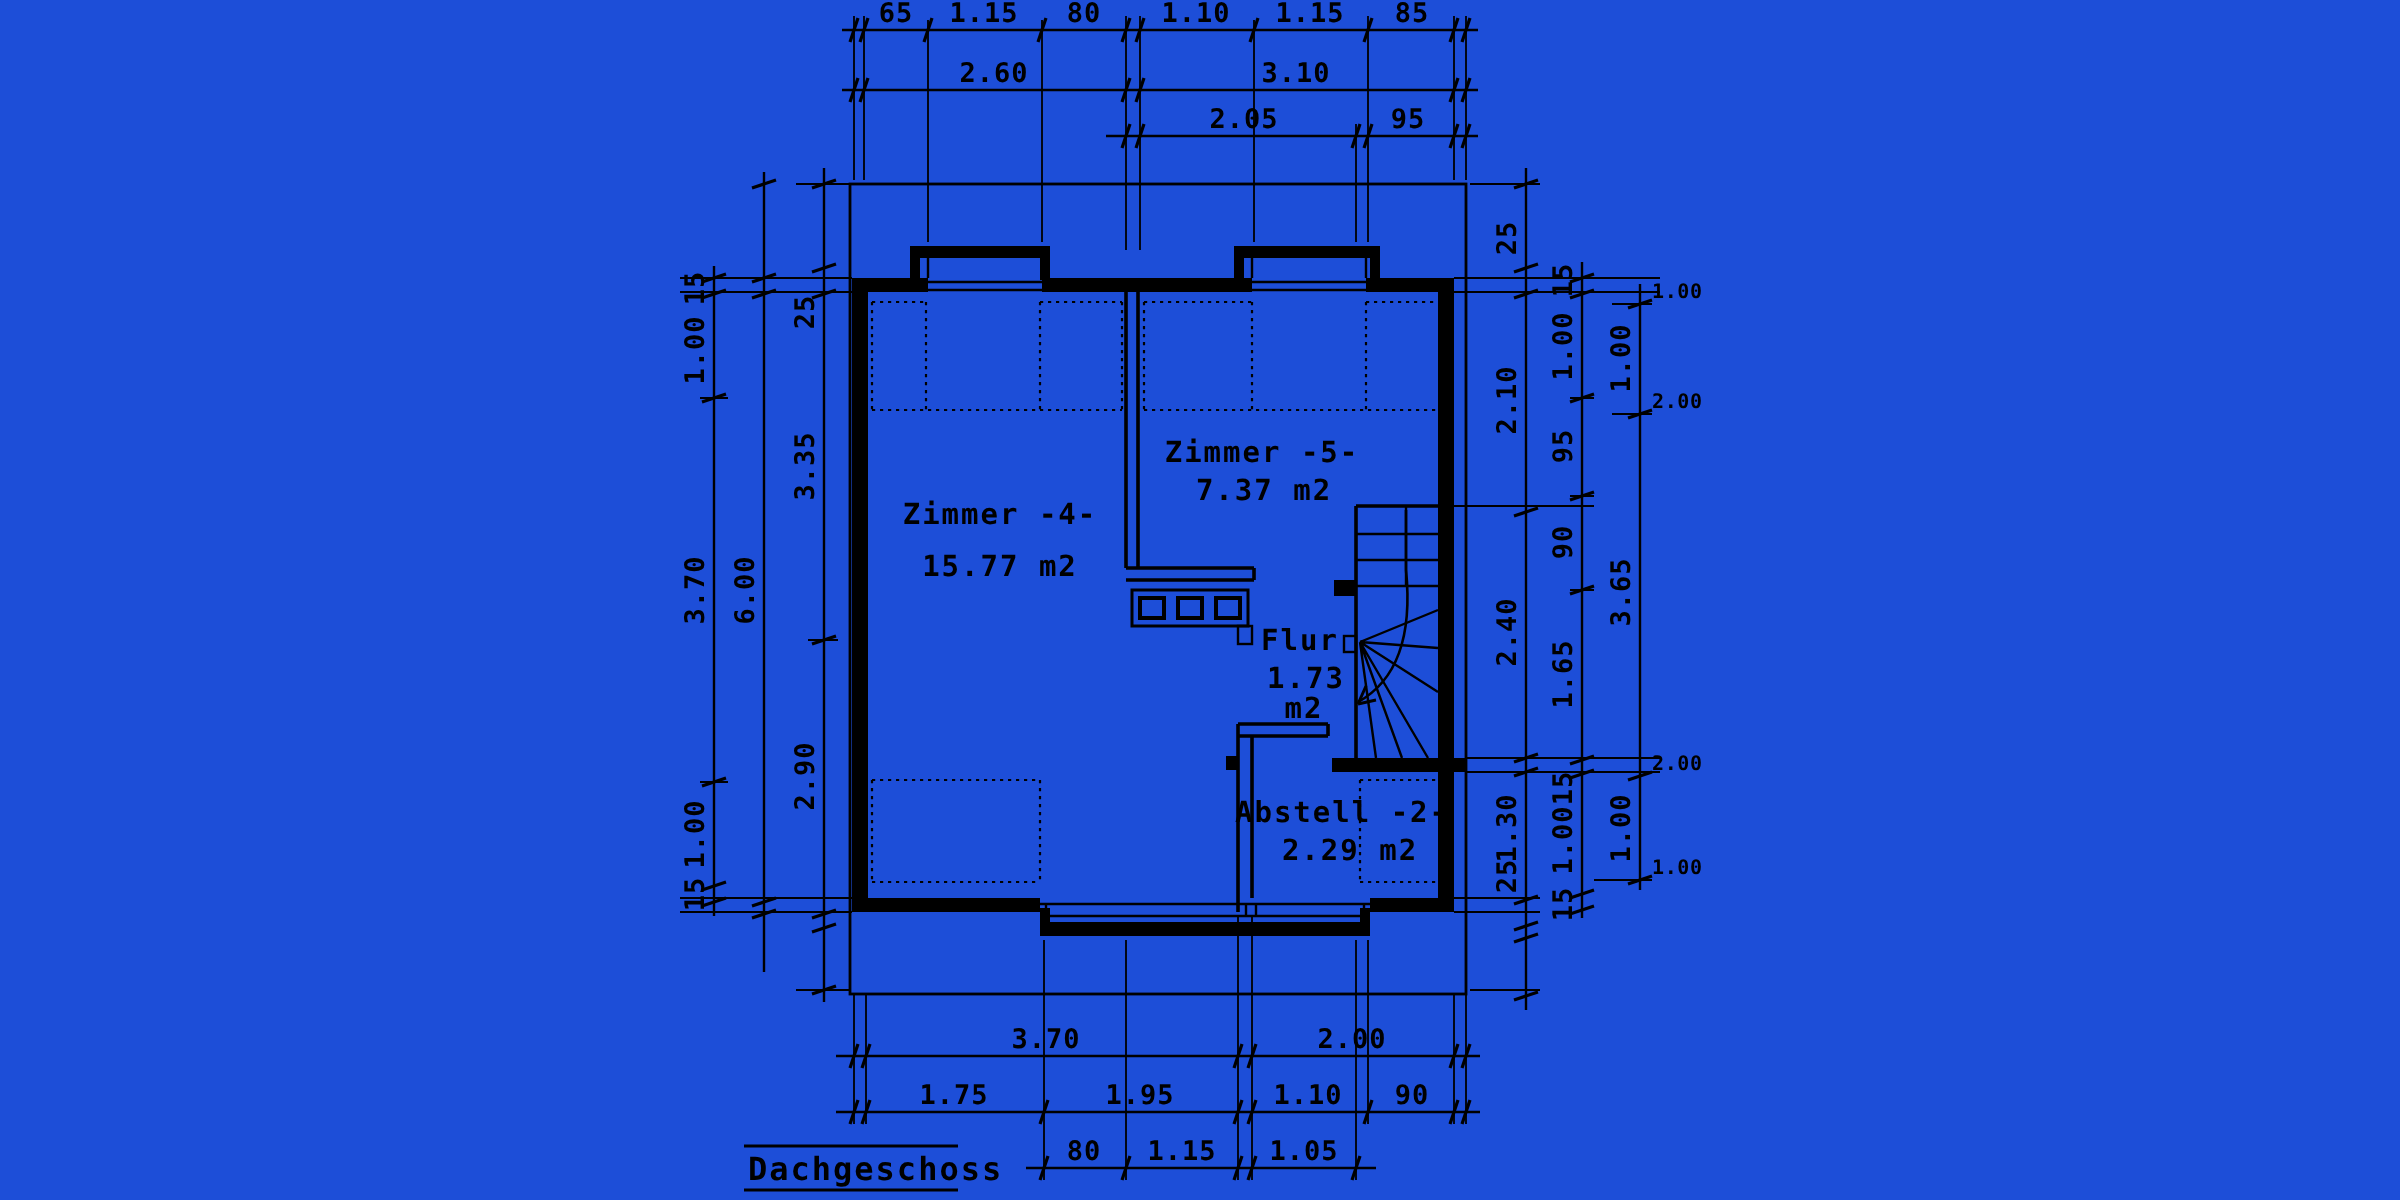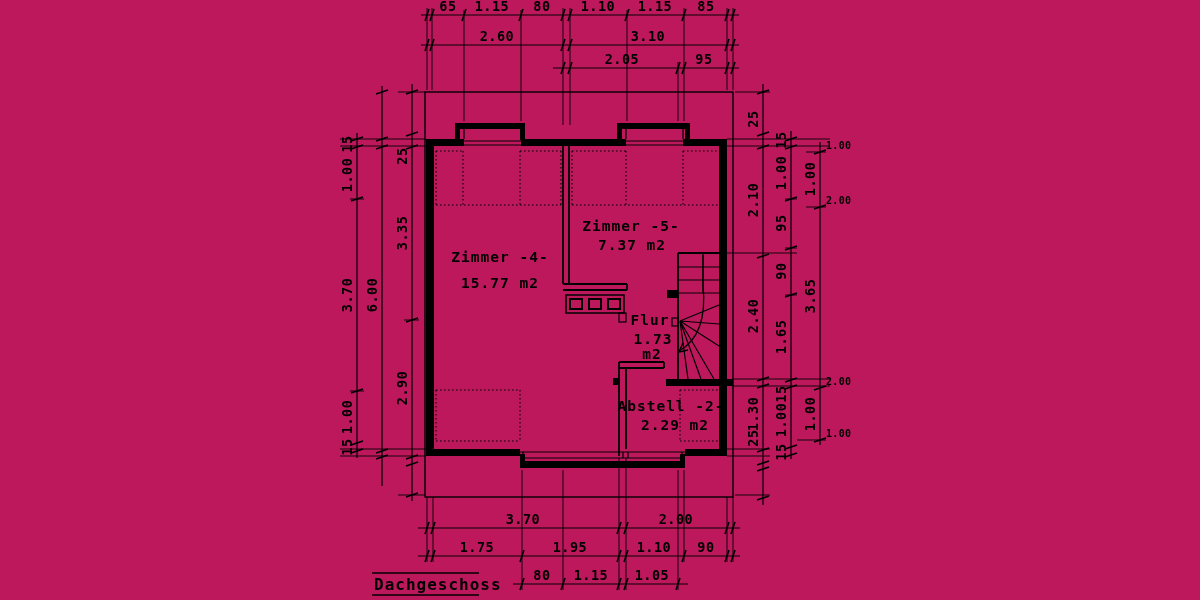--- a/index.html
+++ b/index.html
@@ -1,16 +1,16 @@
 <!DOCTYPE html>
 <html><head>
 <meta charset="utf-8">
 <style>
   html,body{margin:0;padding:0;background:#ffffff;}
-  .stage{position:relative;width:1200px;height:600px;background:#be185d;overflow:hidden;}
+  .stage{position:relative;width:1200px;height:600px;background:#1d4ed8;overflow:hidden;}
   svg{display:block;}
   svg text{font-family:"DejaVu Sans Mono","Liberation Mono",monospace;font-weight:bold;fill:#000;}
   .dim{font-size:13.5px;letter-spacing:0.5px;}
   .dim-sm{font-size:10px;letter-spacing:0.3px;}
   .room{font-size:14.5px;letter-spacing:1px;}
   .title{font-size:16px;letter-spacing:1px;}
 </style>
 </head>
 <body>
 

